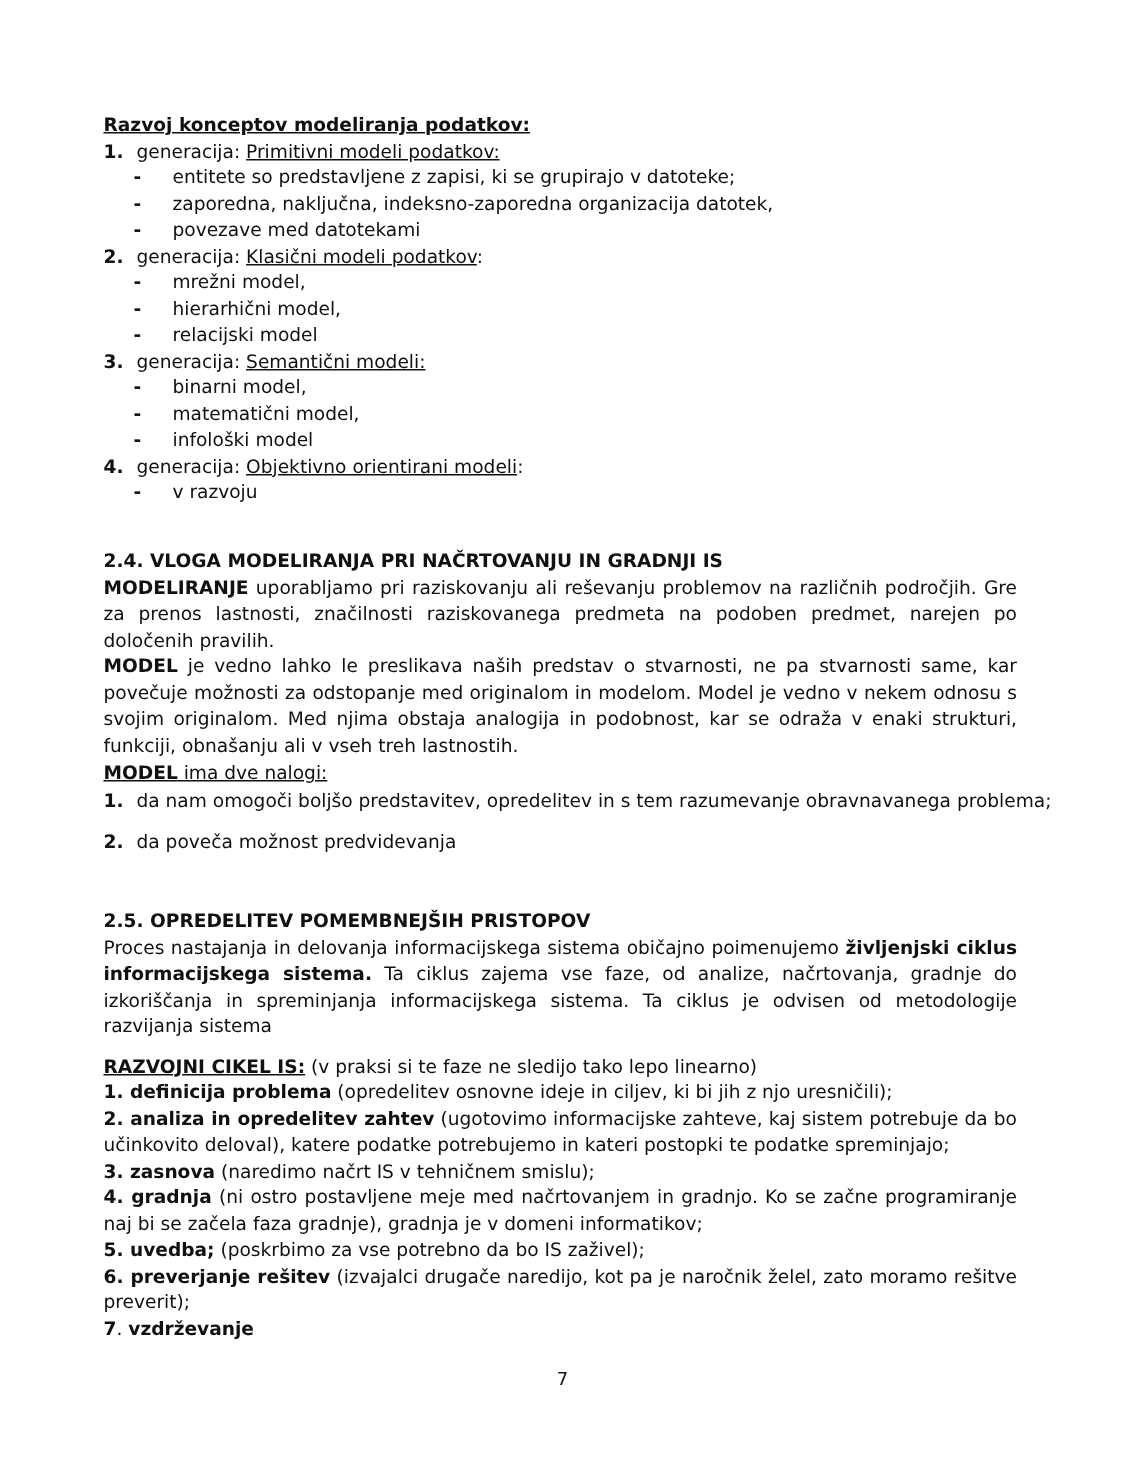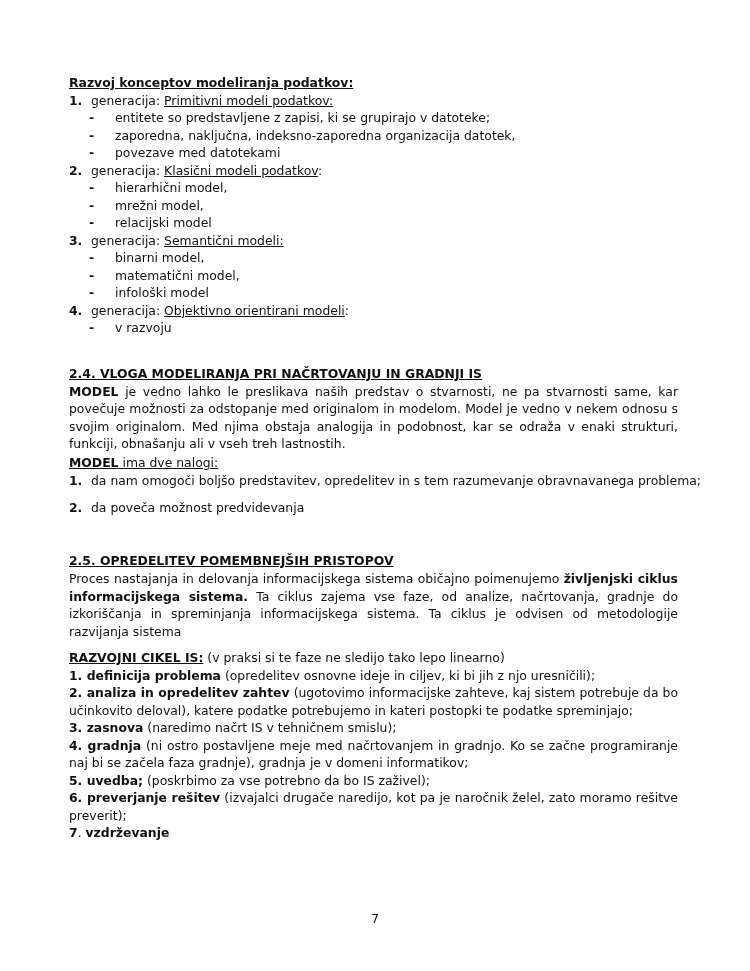--- a/index.html
+++ b/index.html
@@ -5,50 +5,51 @@
     html, body { margin: 0; padding: 0; background: #ffffff; }
     body { width: 750px; height: 971px; position: relative; overflow: hidden;
       font-family: "DejaVu Sans", sans-serif; color: #111; font-size: 12.4px; }
     .page { position: absolute; left: 69px; top: 66px; width: 609px; }
     .line { height: 17.5px; line-height: 17.5px; white-space: nowrap; }
     .b { font-weight: bold; margin-top: 8px; }
     .u { text-decoration: underline; }
     .num { display: inline-block; width: 22px; font-weight: bold; }
     .dash { display: inline-block; width: 26px; margin-left: 20px; font-weight: bold; }
     .para { line-height: 17.5px; text-align: justify; }
-    .h2 { font-weight: bold; text-decoration: underline; height: 19px; line-height: 19px; }
+    .h2 { font-weight: bold; height: 19px; line-height: 19px; }
     .pagenum { position: absolute; top: 912px; left: 0; width: 750px; text-align: center; font-size: 12px; }
   </style>
 </head>
 <body>
 
 <div class="page">
 
   <div class="line b u">Razvoj konceptov modeliranja podatkov:</div>
 
   <div id="generations">
       <div class="line"><span class="num">1.</span><span>generacija: </span><span class="u">Primitivni modeli podatkov:</span><span></span></div>
       <div class="line"><span class="dash">-</span><span>entitete so predstavljene z zapisi, ki se grupirajo v datoteke;</span></div>
       <div class="line"><span class="dash">-</span><span>zaporedna, naključna, indeksno-zaporedna organizacija datotek,</span></div>
       <div class="line"><span class="dash">-</span><span>povezave med datotekami</span></div>
       <div class="line"><span class="num">2.</span><span>generacija: </span><span class="u">Klasični modeli podatkov</span><span>:</span></div>
+      <div class="line"><span class="dash">-</span><span>mrežni model,</span></div>
       <div class="line"><span class="dash">-</span><span>hierarhični model,</span></div>
-      <div class="line"><span class="dash">-</span><span>mrežni model,</span></div>
       <div class="line"><span class="dash">-</span><span>relacijski model</span></div>
       <div class="line"><span class="num">3.</span><span>generacija: </span><span class="u">Semantični modeli:</span><span></span></div>
       <div class="line"><span class="dash">-</span><span>binarni model,</span></div>
       <div class="line"><span class="dash">-</span><span>matematični model,</span></div>
       <div class="line"><span class="dash">-</span><span>infološki model</span></div>
       <div class="line"><span class="num">4.</span><span>generacija: </span><span class="u">Objektivno orientirani modeli</span><span>:</span></div>
       <div class="line"><span class="dash">-</span><span>v razvoju</span></div>
     </div>
 
   <div style="height:27px"></div>
 
   <div class="h2">2.4. VLOGA MODELIRANJA PRI NAČRTOVANJU IN GRADNJI IS</div>
+  <div class="para"><span class="b">MODELIRANJE</span><span> uporabljamo pri raziskovanju ali reševanju problemov na različnih področjih. Gre za prenos lastnosti, značilnosti raziskovanega predmeta na podoben predmet, narejen po določenih pravilih.</span></div>
   <div class="para"><span class="b">MODEL</span><span> je vedno lahko le preslikava  naših predstav o stvarnosti, ne pa stvarnosti same, kar povečuje možnosti za odstopanje med originalom in modelom. Model je vedno v nekem odnosu s svojim originalom. Med njima obstaja analogija in podobnost, kar se odraža v enaki strukturi, funkciji, obnašanju ali v vseh treh lastnostih.</span></div>
   <div class="line" style="margin-top:1px"><span class="b u">MODEL</span><span class="u"> ima dve nalogi:</span></div>
   <div id="tasks">
       <div class="line" style="height: 19px; line-height: 19px;"><span class="num">1.</span><span>da nam omogoči boljšo predstavitev, opredelitev in s tem razumevanje obravnavanega problema;</span></div>
       <div class="line" style="height: 19px; line-height: 19px; margin-top: 8px;"><span class="num">2.</span><span>da poveča možnost predvidevanja</span></div>
     </div>
 
   <div style="height:34px"></div>
 
   <div class="h2">2.5. OPREDELITEV POMEMBNEJŠIH PRISTOPOV</div>

